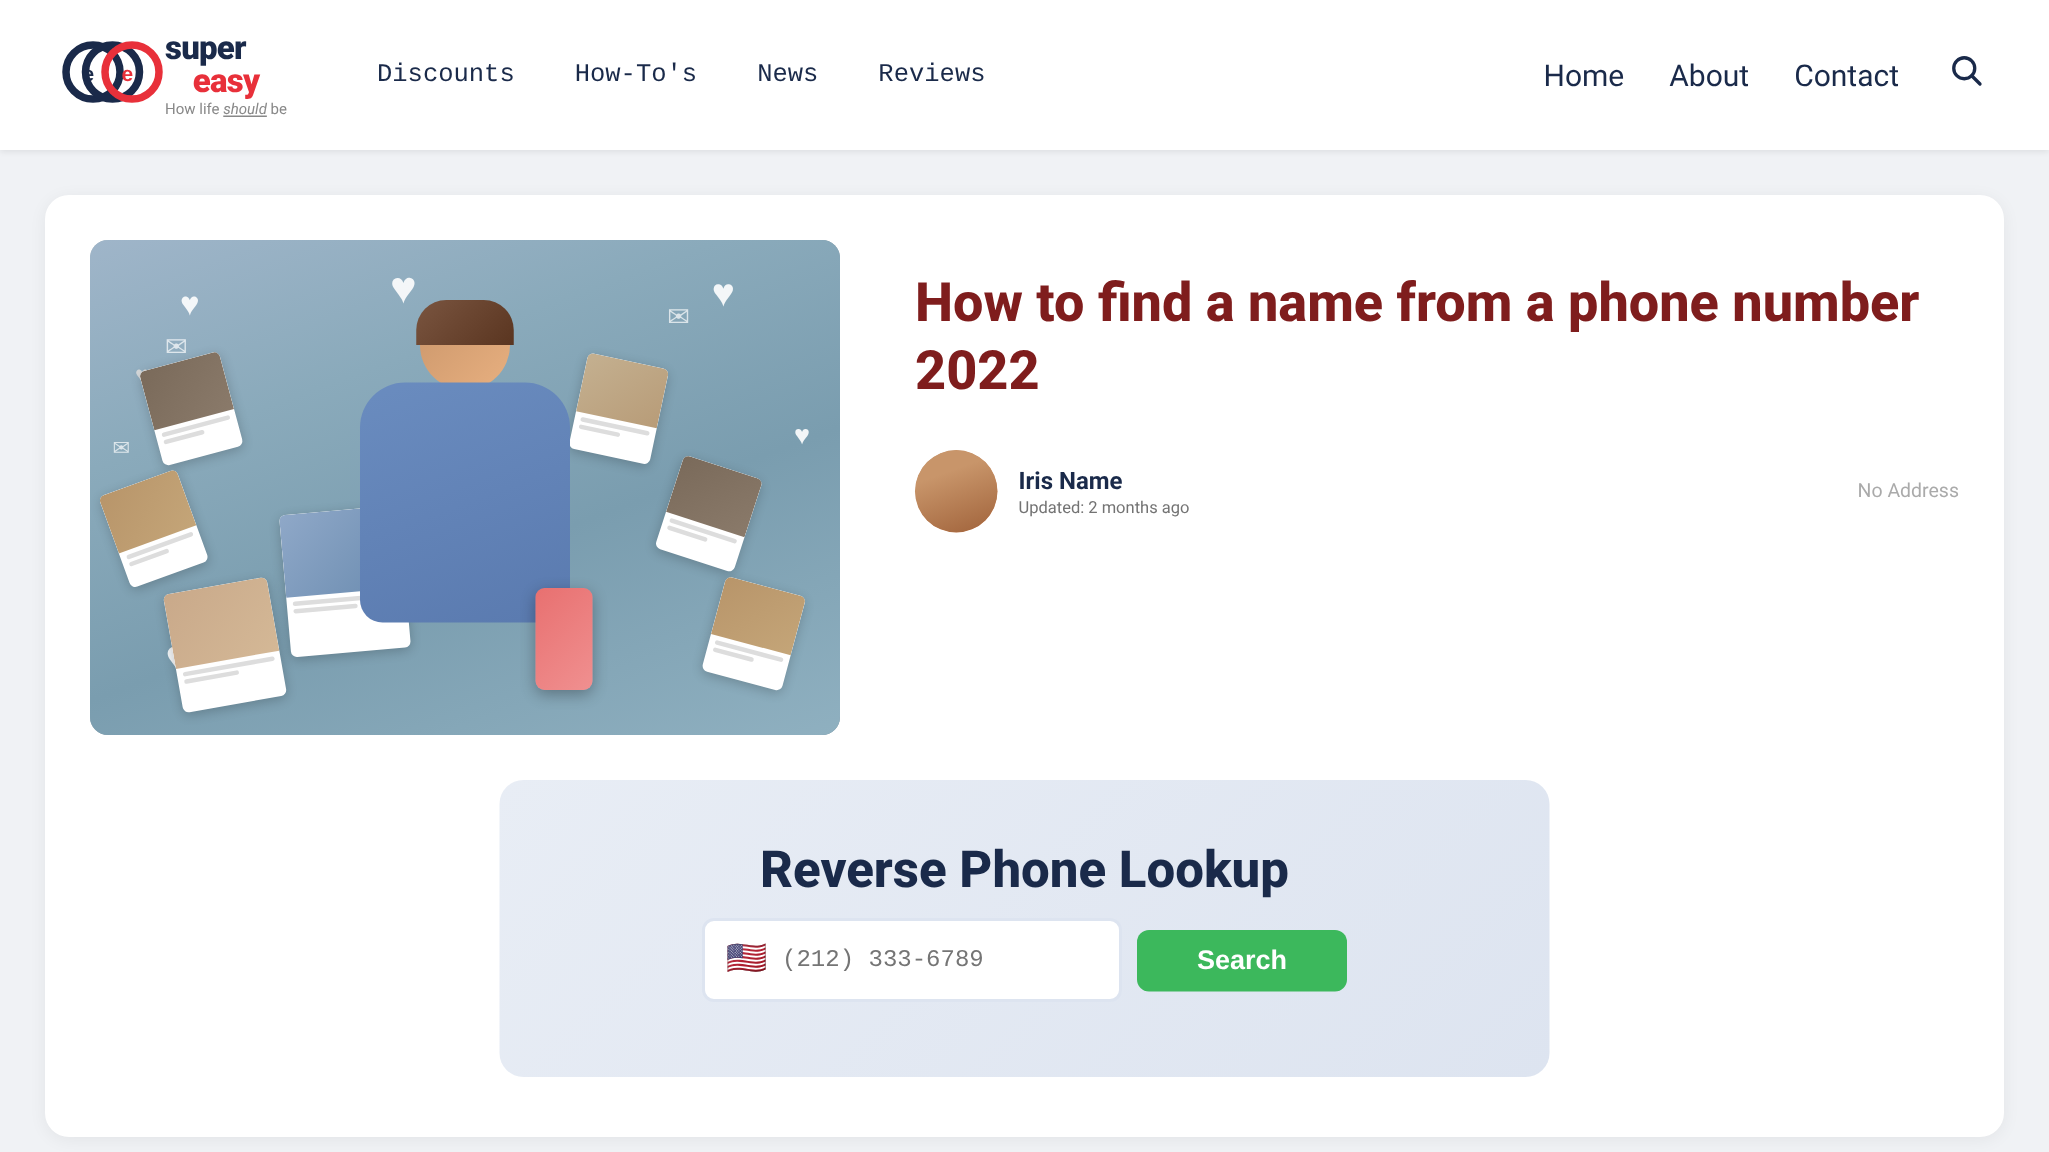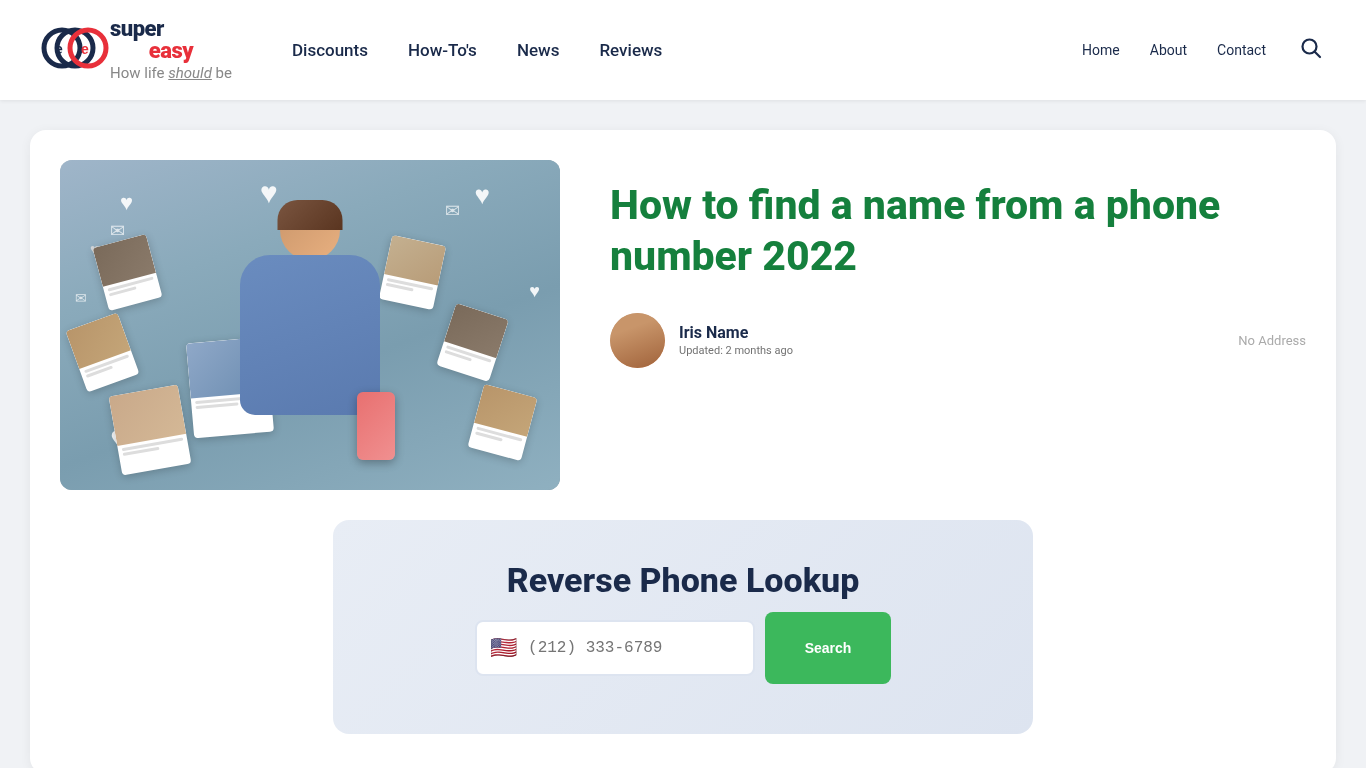--- a/index.html
+++ b/index.html
@@ -43,49 +43,50 @@
       letter-spacing: -0.5px;
     }
     .logo-easy {
       font-size: 22px;
       font-weight: 900;
       color: #e8303a;
       letter-spacing: -0.5px;
       text-align: center;
     }
     .logo-tagline {
-      font-size: 15px;
+      font-size: 10px;
       color: #888;
       margin-top: 2px;
     }
     .logo-tagline span {
       font-style: italic;
       text-decoration: underline;
     }
     nav.main-nav {
       display: flex;
       align-items: center;
       gap: 40px;
       flex: 1;
+      font-family: Liberation Mono, monospace;
     }
     nav.main-nav a {
       text-decoration: none;
       color: #1a2a4a;
       font-size: 17px;
       font-weight: 500;
     }
     .right-nav {
       display: flex;
       align-items: center;
       gap: 30px;
     }
     .right-nav a {
       text-decoration: none;
       color: #1a2a4a;
-      font-size: 14px;
+      font-size: 20px;
       font-weight: 400;
     }
     .search-icon-btn {
       background: none;
       border: none;
       cursor: pointer;
       color: #1a2a4a;
       font-size: 20px;
       padding: 4px;
     }
@@ -163,23 +164,23 @@
       font-size: 18px;
       opacity: 0.7;
     }
 
     
     .article-info {
       flex: 1;
       padding-top: 20px;
     }
     .article-title {
-      font-size: 41px;
+      font-size: 36px;
       font-weight: 800;
-      color: #15803d;
+      color: #7f1d1d;
       line-height: 1.25;
       margin-bottom: 30px;
     }
     .author-row {
       display: flex;
       align-items: center;
       gap: 14px;
     }
     .author-avatar {
       width: 55px;
@@ -263,23 +264,23 @@
       color: #aaa;
       width: 100%;
       background: transparent;
       font-family: Liberation Mono, monospace;
     }
     .search-btn {
       background: #3cb85c;
       color: white;
       border: none;
       border-radius: 8px;
-      height: 72px;
+      height: 41px;
       padding: 0 40px;
-      font-size: 14px;
+      font-size: 18px;
       font-weight: 700;
       cursor: pointer;
       margin-left: 10px;
     }
 
     
     .logo-circles svg {
       width: 70px;
       height: 70px;
     }

